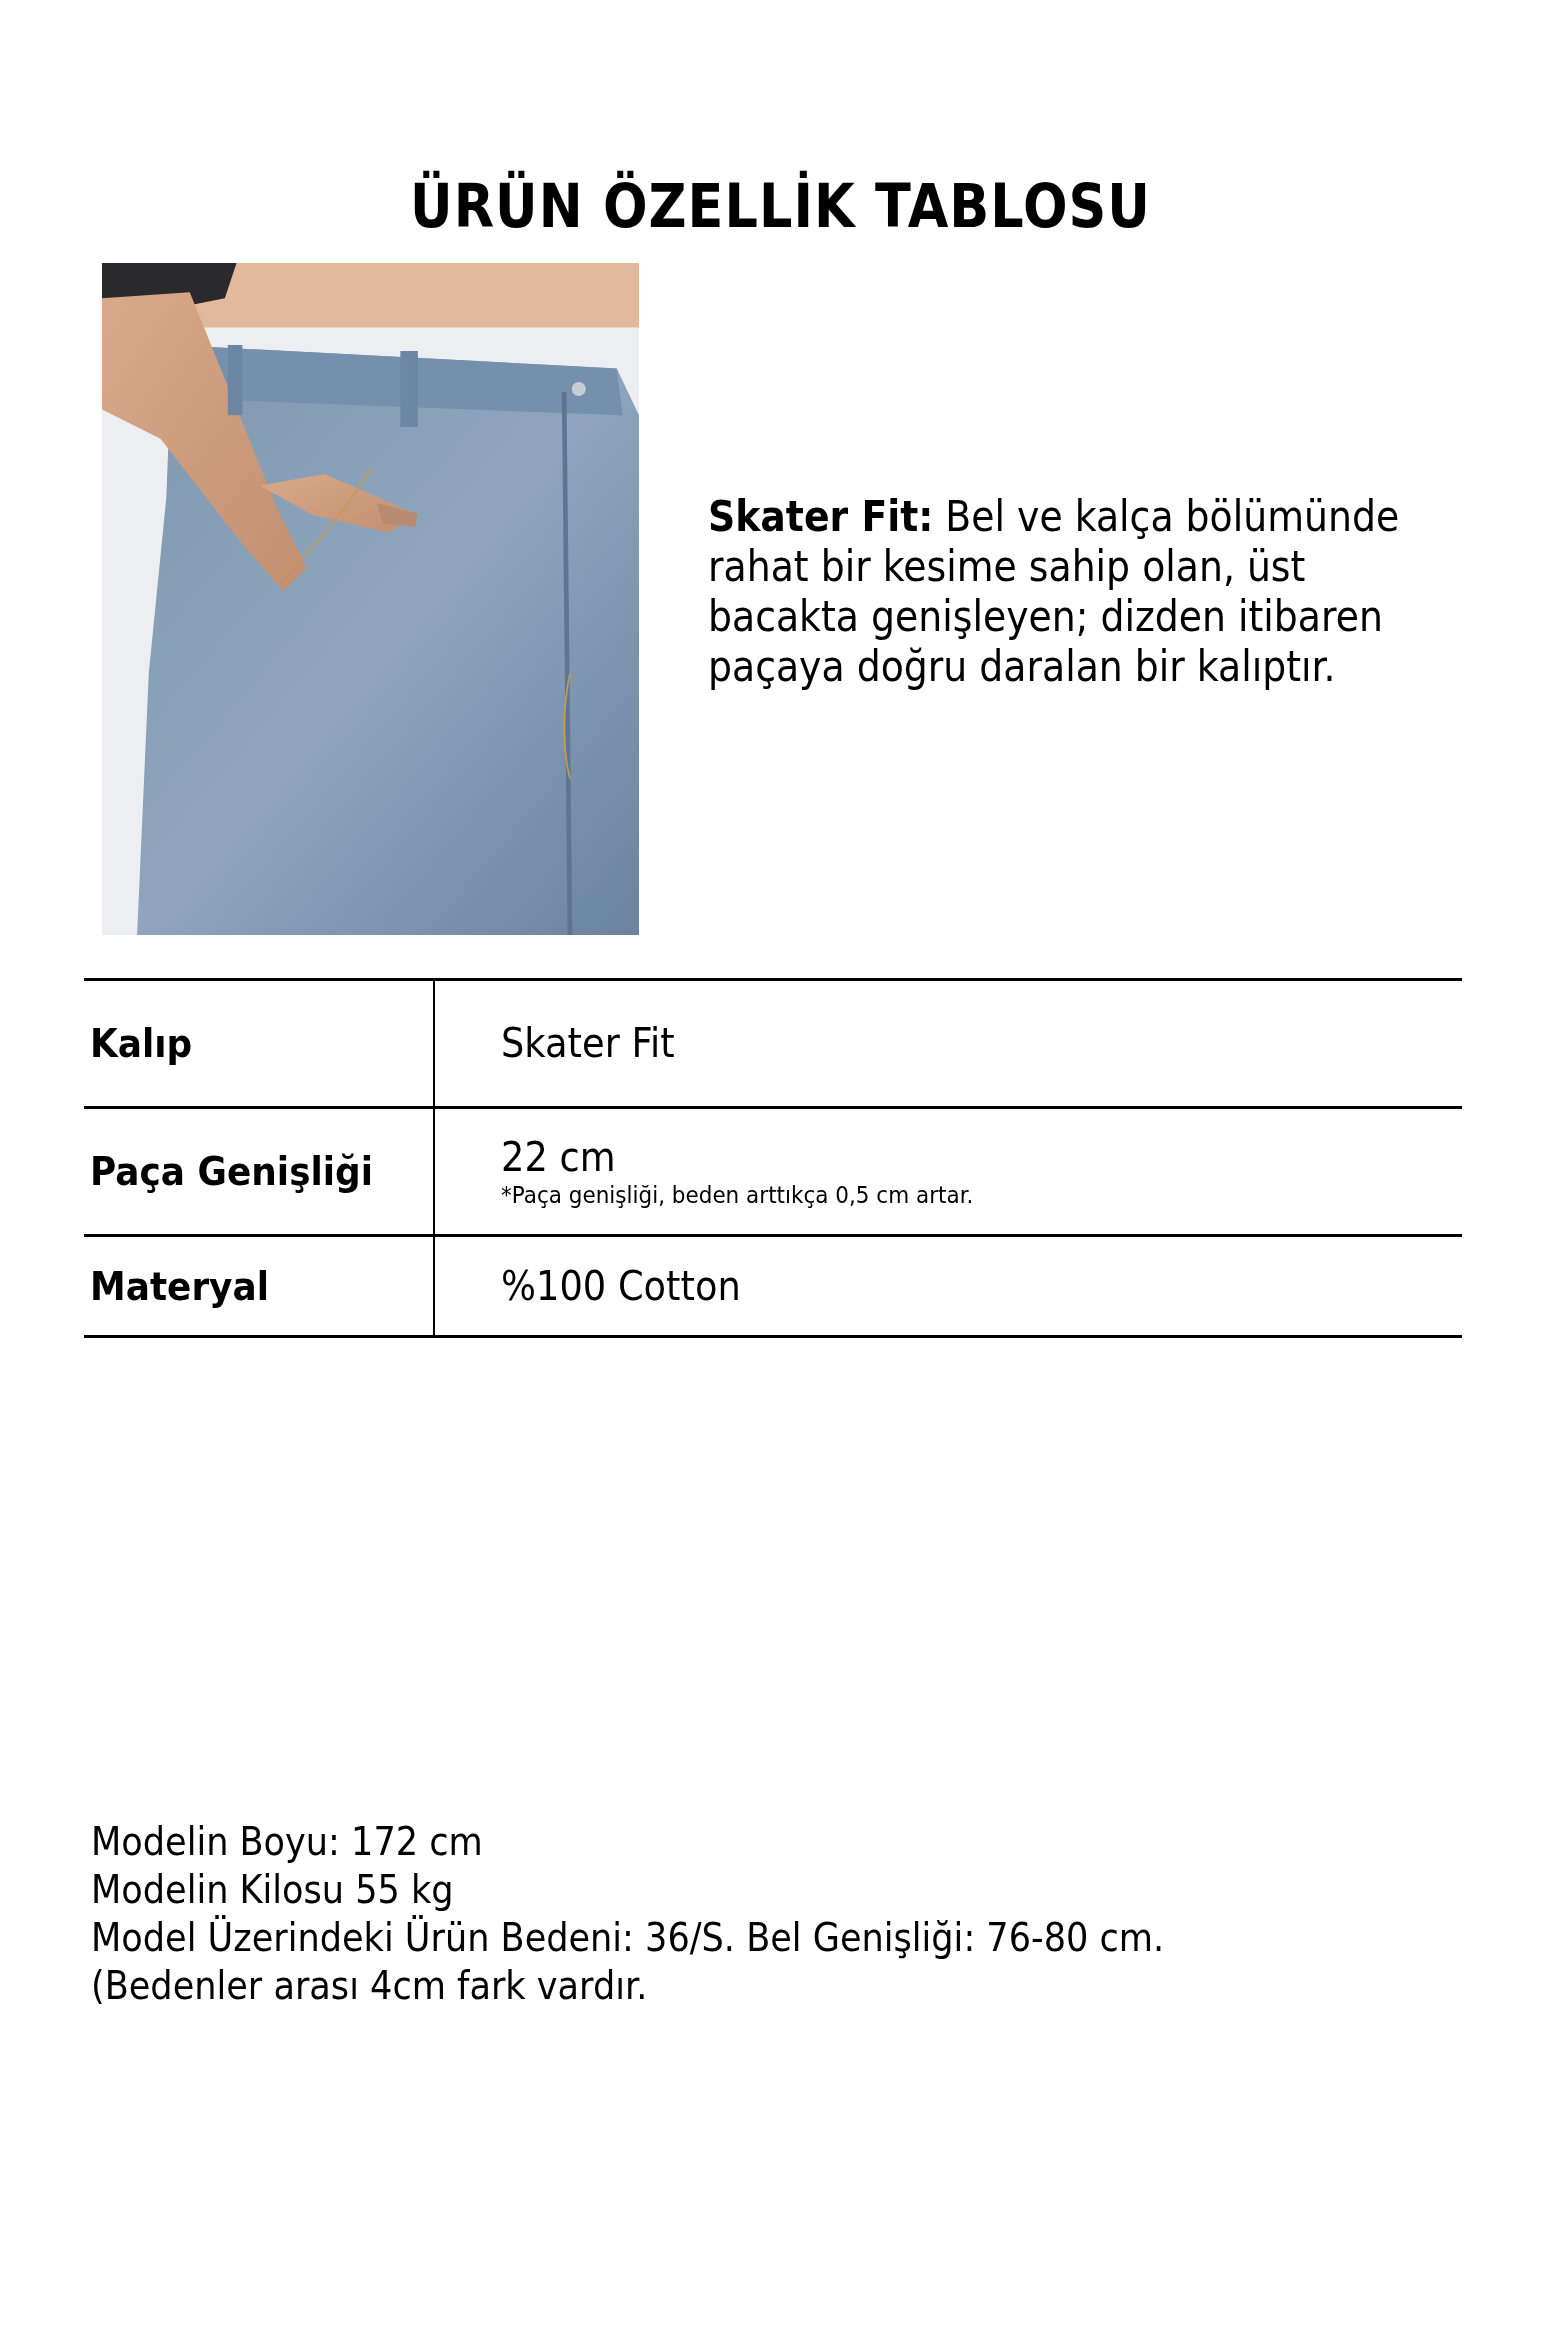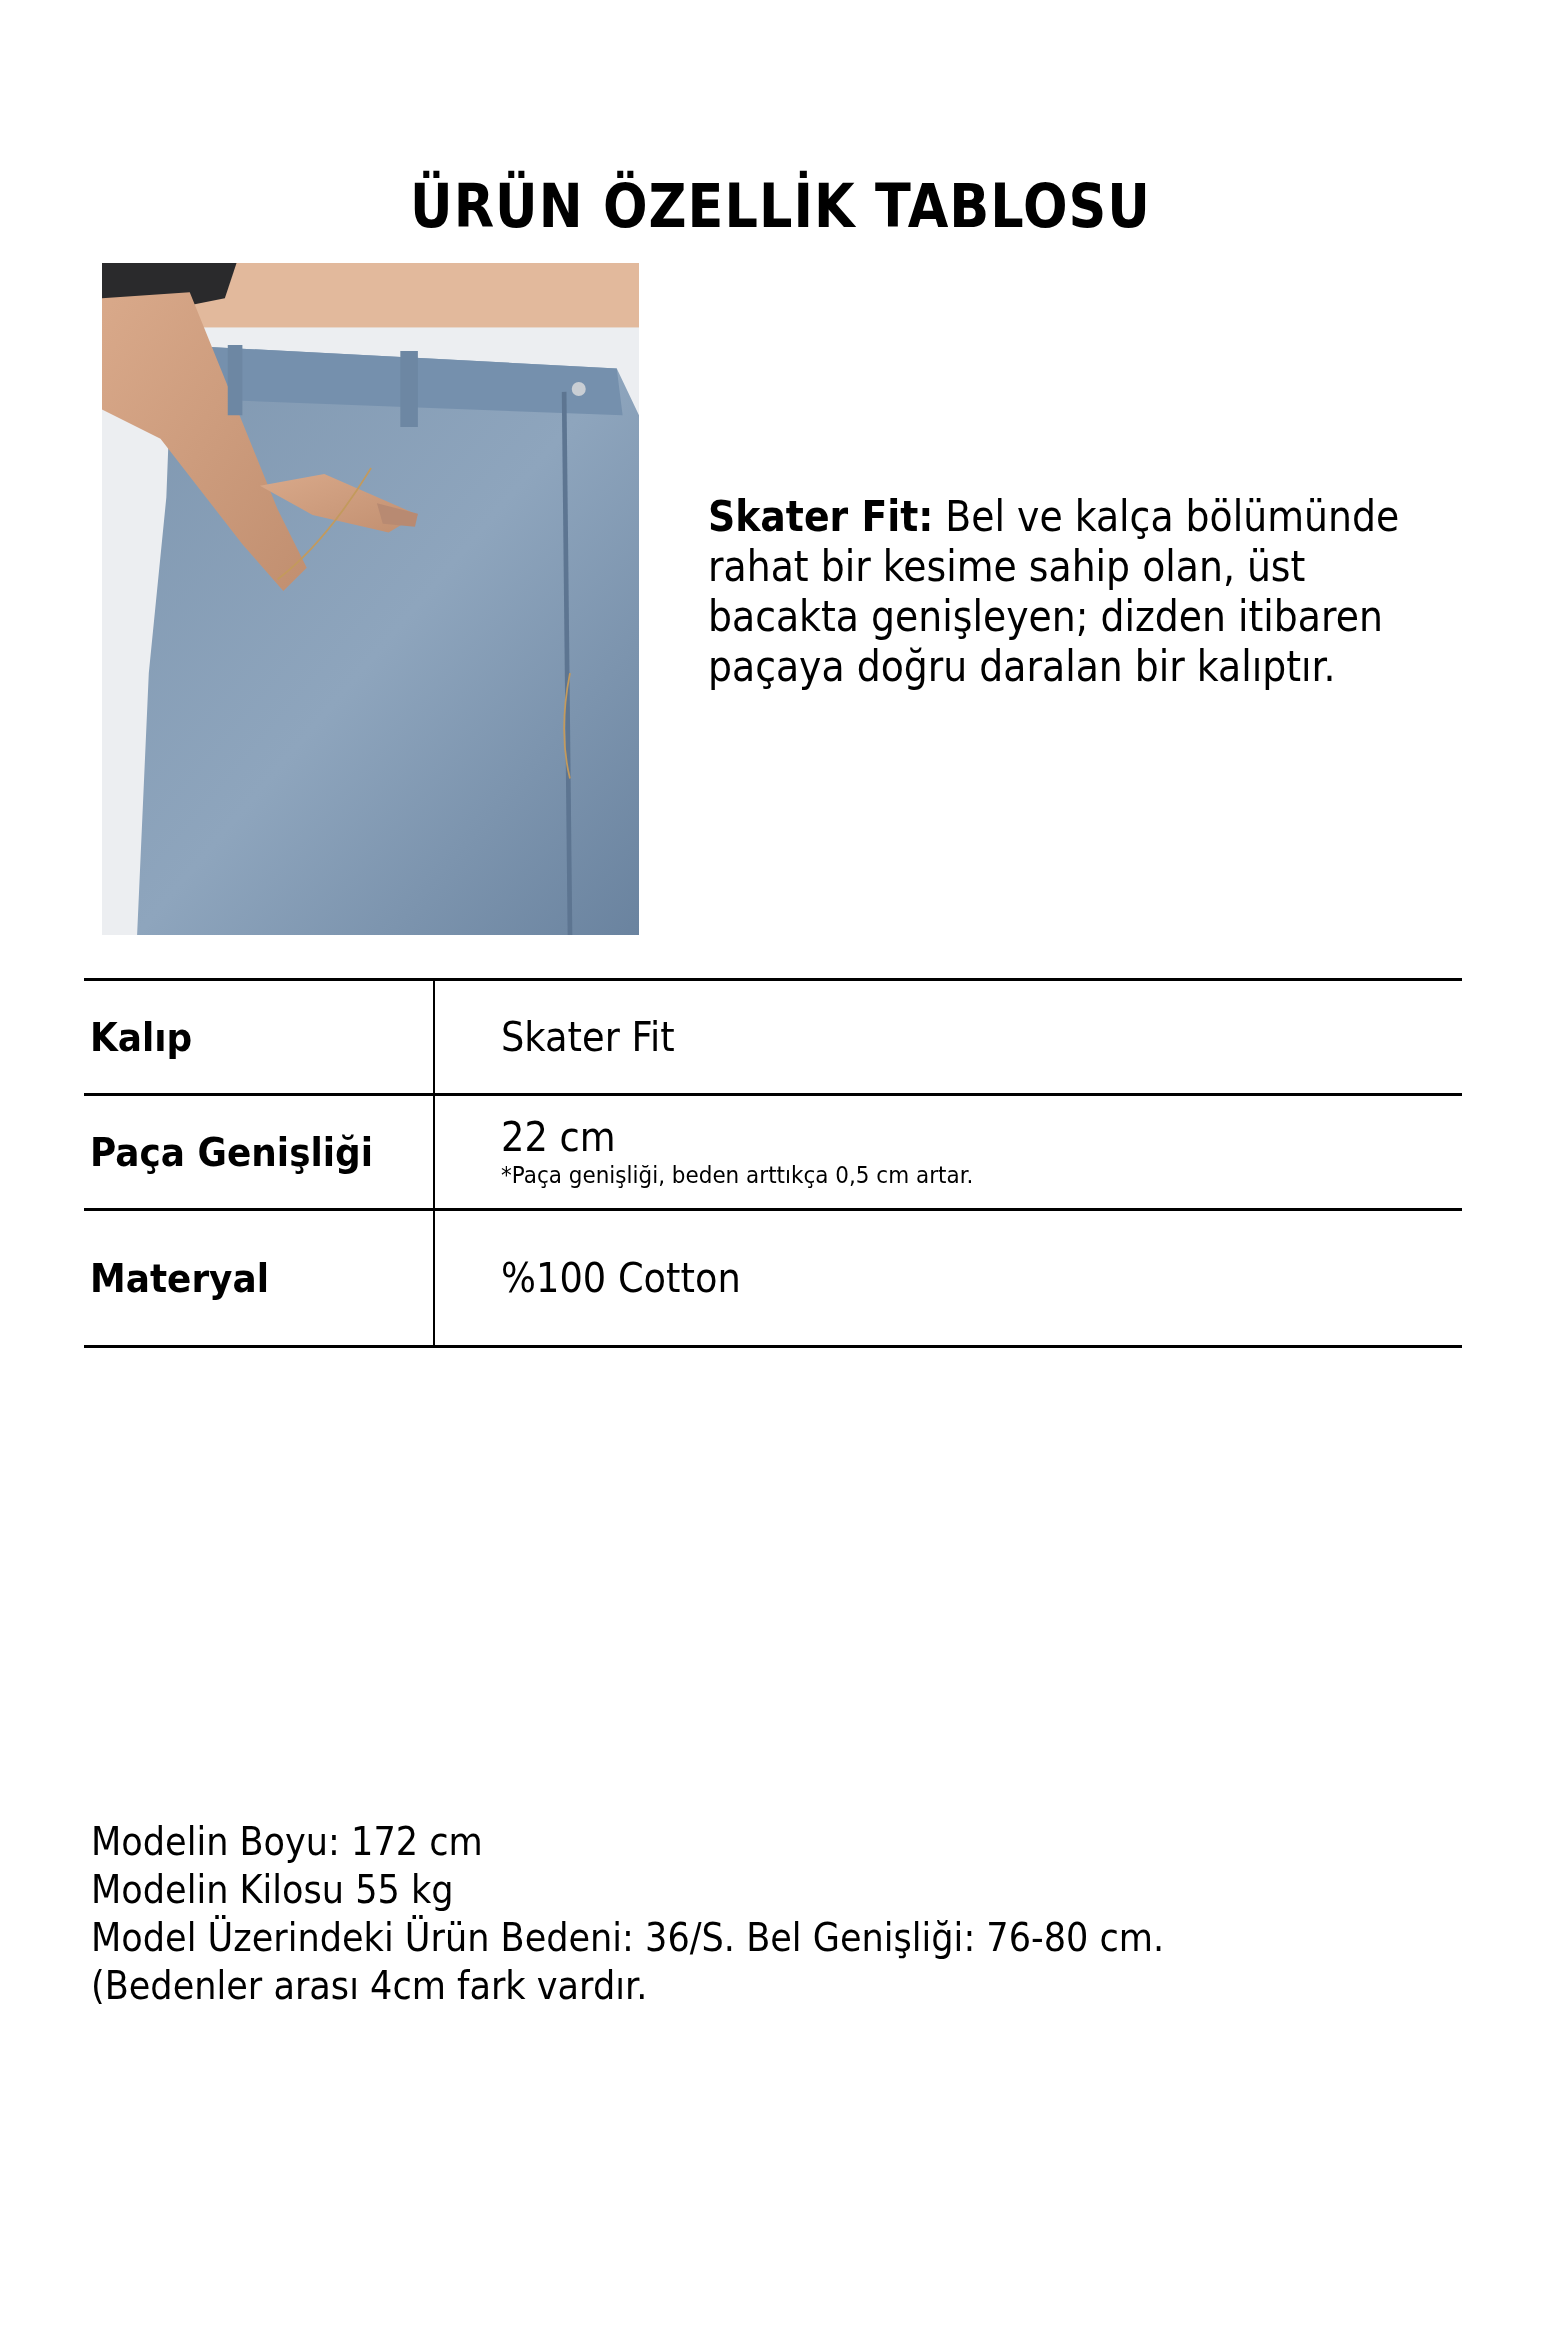--- a/index.html
+++ b/index.html
@@ -8,22 +8,22 @@
   .title { position: absolute; left: 0; width: 1561px; top: 170px; text-align: center;
            font-family: "DejaVu Sans", sans-serif; font-weight: bold; font-size: 61px;
            letter-spacing: 1.2px; transform: scaleX(0.86); transform-origin: center; }
   .photo { position: absolute; left: 102px; top: 263px; width: 537px; height: 672px; overflow: hidden;
            background: #e9ebee; }
   .photo svg { width: 100%; height: 100%; display: block; }
   .desc { position: absolute; left: 708px; top: 492px; width: 773px; font-size: 42px; line-height: 50px;
           font-family: "DejaVu Sans", sans-serif; transform: scaleX(0.9); transform-origin: left top; }
   .desc b { font-weight: bold; }
   .table { position: absolute; left: 84px; top: 978px; width: 1378px; }
-  .row { position: relative; height: 115px; border-top: 3.5px solid #000; box-sizing: border-box; }
-  .row:last-child { border-bottom: 3.5px solid #000; height: 140px; }
+  .row { position: relative; height: 128px; border-top: 3.5px solid #000; box-sizing: border-box; }
+  .row:last-child { border-bottom: 3.5px solid #000; height: 104px; }
   .row .label { position: absolute; left: 5.9px; top: 0; bottom: 0; width: 340px; display: flex; align-items: center;
                 font-family: "DejaVu Sans", sans-serif; font-weight: bold; font-size: 39px;
                 transform: scaleX(0.92); transform-origin: left center; }
   .row .divider { position: absolute; left: 349px; top: 0; bottom: 0; width: 2.3px; background: #000; }
   .row .value { position: absolute; left: 417px; top: 0; bottom: 0; right: 0; display: flex; flex-direction: column;
                 justify-content: center; font-family: "DejaVu Sans", sans-serif; font-size: 40px;
                 transform: scaleX(0.92); transform-origin: left center; }
   .row .value .main { line-height: 47px; }
   .row .value .note { font-size: 23.4px; line-height: 29px; }
   .footer { position: absolute; left: 91px; top: 1818px; width: 1393px; font-size: 39px; line-height: 48px;

